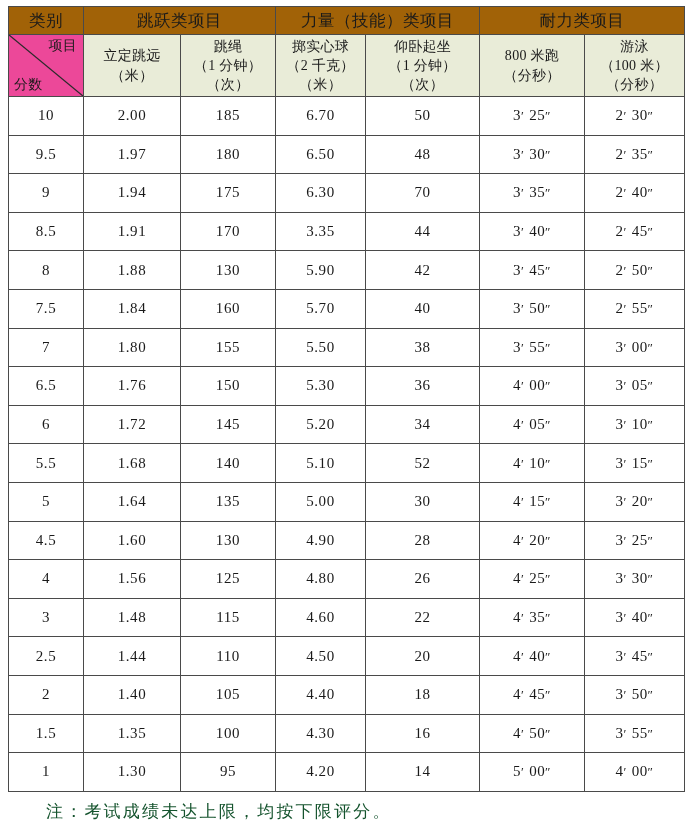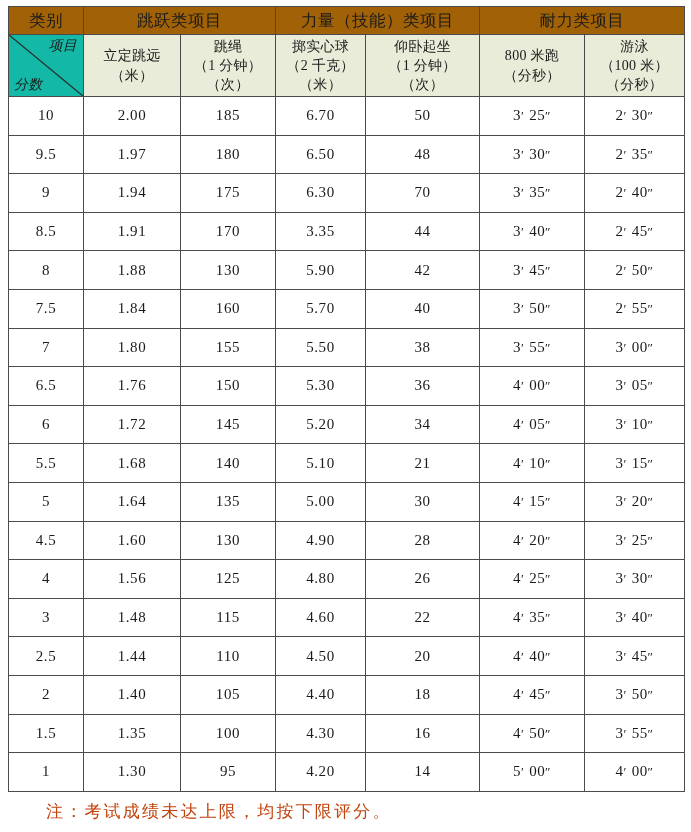--- a/index.html
+++ b/index.html
@@ -70,24 +70,23 @@
   }
   .hdr-sub .lines {
     display: block;
     padding: 0 2px;
   }
   .hdr-sub .lines span { display: block; white-space: nowrap; }
 
   
   .corner {
     position: relative;
-    background: #14b8a6;
+    background: #ec4899;
     overflow: hidden;
     padding: 0;
-    font-style: italic;
   }
   .corner .diag {
     position: absolute;
     left: 0; top: 0;
     width: 100%; height: 100%;
     display: block;
   }
   .corner .lbl-item {
     position: absolute;
     right: 6px;
@@ -123,21 +122,21 @@
 
   
   .note {
     position: absolute;
     left: 8px;
     top: 800px;
     width: 676px;
     font-size: 17px;
     letter-spacing: 2.2px;
     padding-left: 38px;
-    color: #c2410c;
+    color: #14532d;
     white-space: nowrap;
   }
 </style>
 </head>
 <body>
 
 <div class="page">
 
   <div class="table-wrap">
     <table class="score-table">
@@ -288,21 +287,21 @@
             <td>5.20</td>
             <td>34</td>
             <td class="time-cell">4<span class="mk">′</span><span class="gap"></span>05<span class="mk">″</span></td>
             <td class="time-cell">3<span class="mk">′</span><span class="gap"></span>10<span class="mk">″</span></td>
           </tr>
           <tr class="data-row">
             <td>5.5</td>
             <td>1.68</td>
             <td>140</td>
             <td>5.10</td>
-            <td>21</td>
+            <td>52</td>
             <td class="time-cell">4<span class="mk">′</span><span class="gap"></span>10<span class="mk">″</span></td>
             <td class="time-cell">3<span class="mk">′</span><span class="gap"></span>15<span class="mk">″</span></td>
           </tr>
           <tr class="data-row">
             <td>5</td>
             <td>1.64</td>
             <td>135</td>
             <td>5.00</td>
             <td>30</td>
             <td class="time-cell">4<span class="mk">′</span><span class="gap"></span>15<span class="mk">″</span></td>

